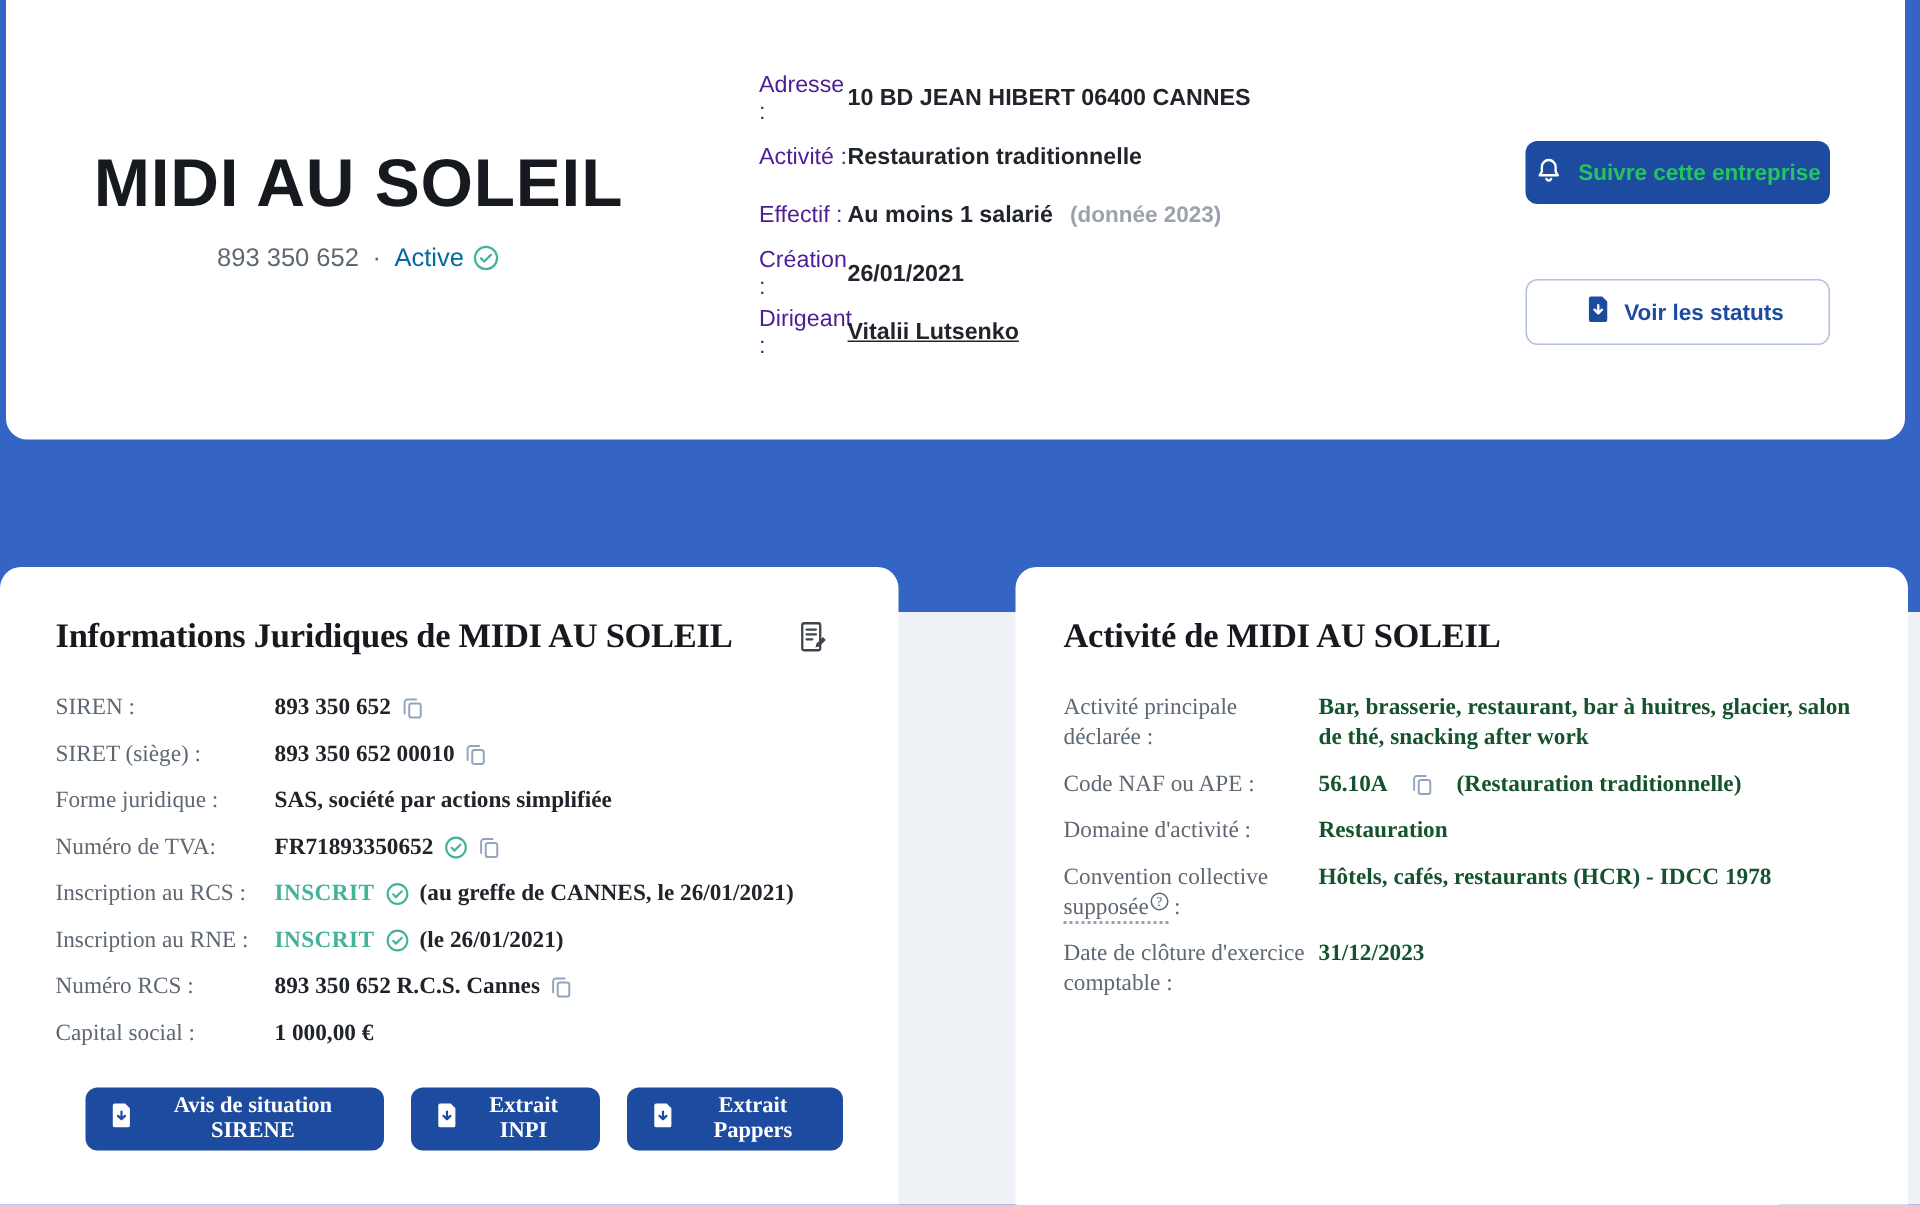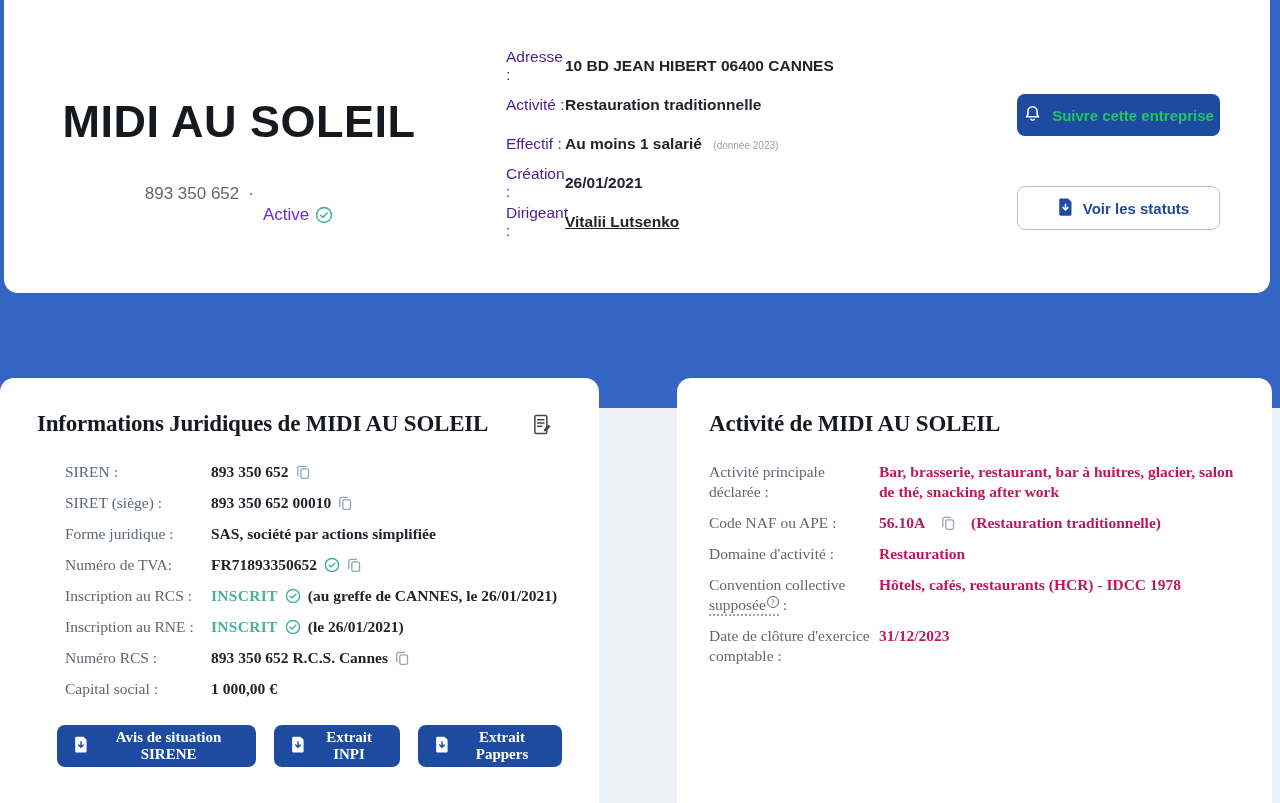--- a/index.html
+++ b/index.html
@@ -13,30 +13,30 @@
   .bg-bottom { position:absolute; left:0; top:408px; width:1280px; height:395px; background:#EEF1F5; }
 
   
   .top-card {
     position:absolute; left:4px; top:0; width:1266px; height:293px;
     background:#ffffff; border-radius:0 0 14px 14px;
   }
   .identity { position:absolute; left:30px; top:98px; width:410px; text-align:center; }
   .company-name { margin:0; font-size:45px; font-weight:700; color:#16191E; letter-spacing:0.5px; line-height:1.05; }
   .sub-row { margin-top:17px; display:flex; justify-content:center; align-items:center; gap:9px; font-size:17px; color:#5E6873; }
-  .status-active { color:#6d28d9; display:inline-flex; align-items:center; gap:6px;margin-top:43px; }
+  .status-active { color:#0369a1; display:inline-flex; align-items:center; gap:6px; }
 
   .details {
     position:absolute; left:470px; top:46px;
     display:grid; grid-template-columns:91px auto; grid-auto-rows:39px;
     align-items:center; font-size:15.5px;
   }
   .dlabel { color:#4c1d95;margin-left:32px; }
   .dvalue { color:#20242B; font-weight:700; }
-  .dnote  { color:#9AA3AD; font-weight:400; font-size:10px; margin-left:7px; }
+  .dnote  { color:#9AA3AD; font-weight:700; font-size:15px; margin-left:7px; }
   .dlink  { text-decoration:underline; cursor:pointer; }
 
   .btn {
     display:inline-flex; align-items:center; justify-content:center; gap:10px;
     border-radius:8px; font-weight:700; font-size:15px; cursor:pointer;
     border:none; font-family:inherit;
   }
   .btn-follow  { position:absolute; top:58px;  right:50px; width:203px; height:42px; background:#1C4B9F; color:#22c55e;margin-top:36px; }
   .btn-statuts { position:absolute; top:186px; right:50px; width:203px; height:44px; background:#fff; color:#1C4B9F; border:1px solid #B3C0DF;padding-left:16px; }
 
@@ -44,39 +44,39 @@
   .card { position:absolute; top:378px; background:#fff; border-radius:14px 14px 0 0;font-family:Liberation Serif, serif; }
   .card-left  { left:0;     width:599px; height:425px; padding:33px 37px 0 37px; }
   .card-right { left:677px; width:595px; height:453px; padding:33px 28px 0 32px; }
 
   .card-head { display:flex; justify-content:space-between; align-items:center; margin-bottom:25px; }
   .card-title { margin:0; font-size:23px; font-weight:700; color:#16191E; letter-spacing:-0.2px; }
   .title-icon { cursor:pointer; display:inline-flex; margin-right:8px; }
 
   .info { font-size:15.5px; }
   .irow { display:flex; align-items:flex-start; margin-bottom:12px; line-height:19px; }
-  .ilabel { width:146px; flex:none; color:#5E6873;margin-left:28px; }
+  .ilabel { width:146px; flex:none; color:#5E6873; }
   .ivalue { color:#20242B; font-weight:700; display:inline-flex; align-items:center; gap:7px; flex-wrap:wrap; }
   .inscrit { color:#45B39A; letter-spacing:0.3px; }
   .copy-btn { display:inline-flex; cursor:pointer; }
   .chk { display:inline-flex; }
 
   .actions { display:flex; gap:18px; margin-top:27px;padding-left:20px; }
   .btn-doc { height:42px; padding:0 17px; background:#1C4B9F; color:#fff; }
 
   
   .doc-ic .doc-body { fill:#ffffff; }
   .doc-ic .doc-arrow { stroke:#1C4B9F; }
   .btn-statuts .doc-ic .doc-body { fill:#1C4B9F; }
   .btn-statuts .doc-ic .doc-arrow { stroke:#ffffff; }
 
   
   .arow { display:flex; align-items:flex-start; margin-bottom:11px; font-size:15.5px; line-height:20px; }
   .alabel { width:170px; flex:none; color:#5E6873; }
-  .avalue { width:370px; color:#be185d; font-weight:700; }
+  .avalue { width:370px; color:#14532d; font-weight:700; }
   .avalue-inline { display:inline-flex; align-items:center; gap:16px; flex-wrap:wrap; }
   .dotted { border-bottom:2px dotted #9AA3AD; padding-bottom:1px; }
   .help-badge {
     display:inline-block; width:12px; height:12px; border:1px solid #5E6873; border-radius:50%;
     font-size:9px; line-height:11px; text-align:center; color:#5E6873; font-weight:400;
     vertical-align:5px; margin-left:1px; cursor:pointer;
   }
 </style>
 </head>
 <body>

